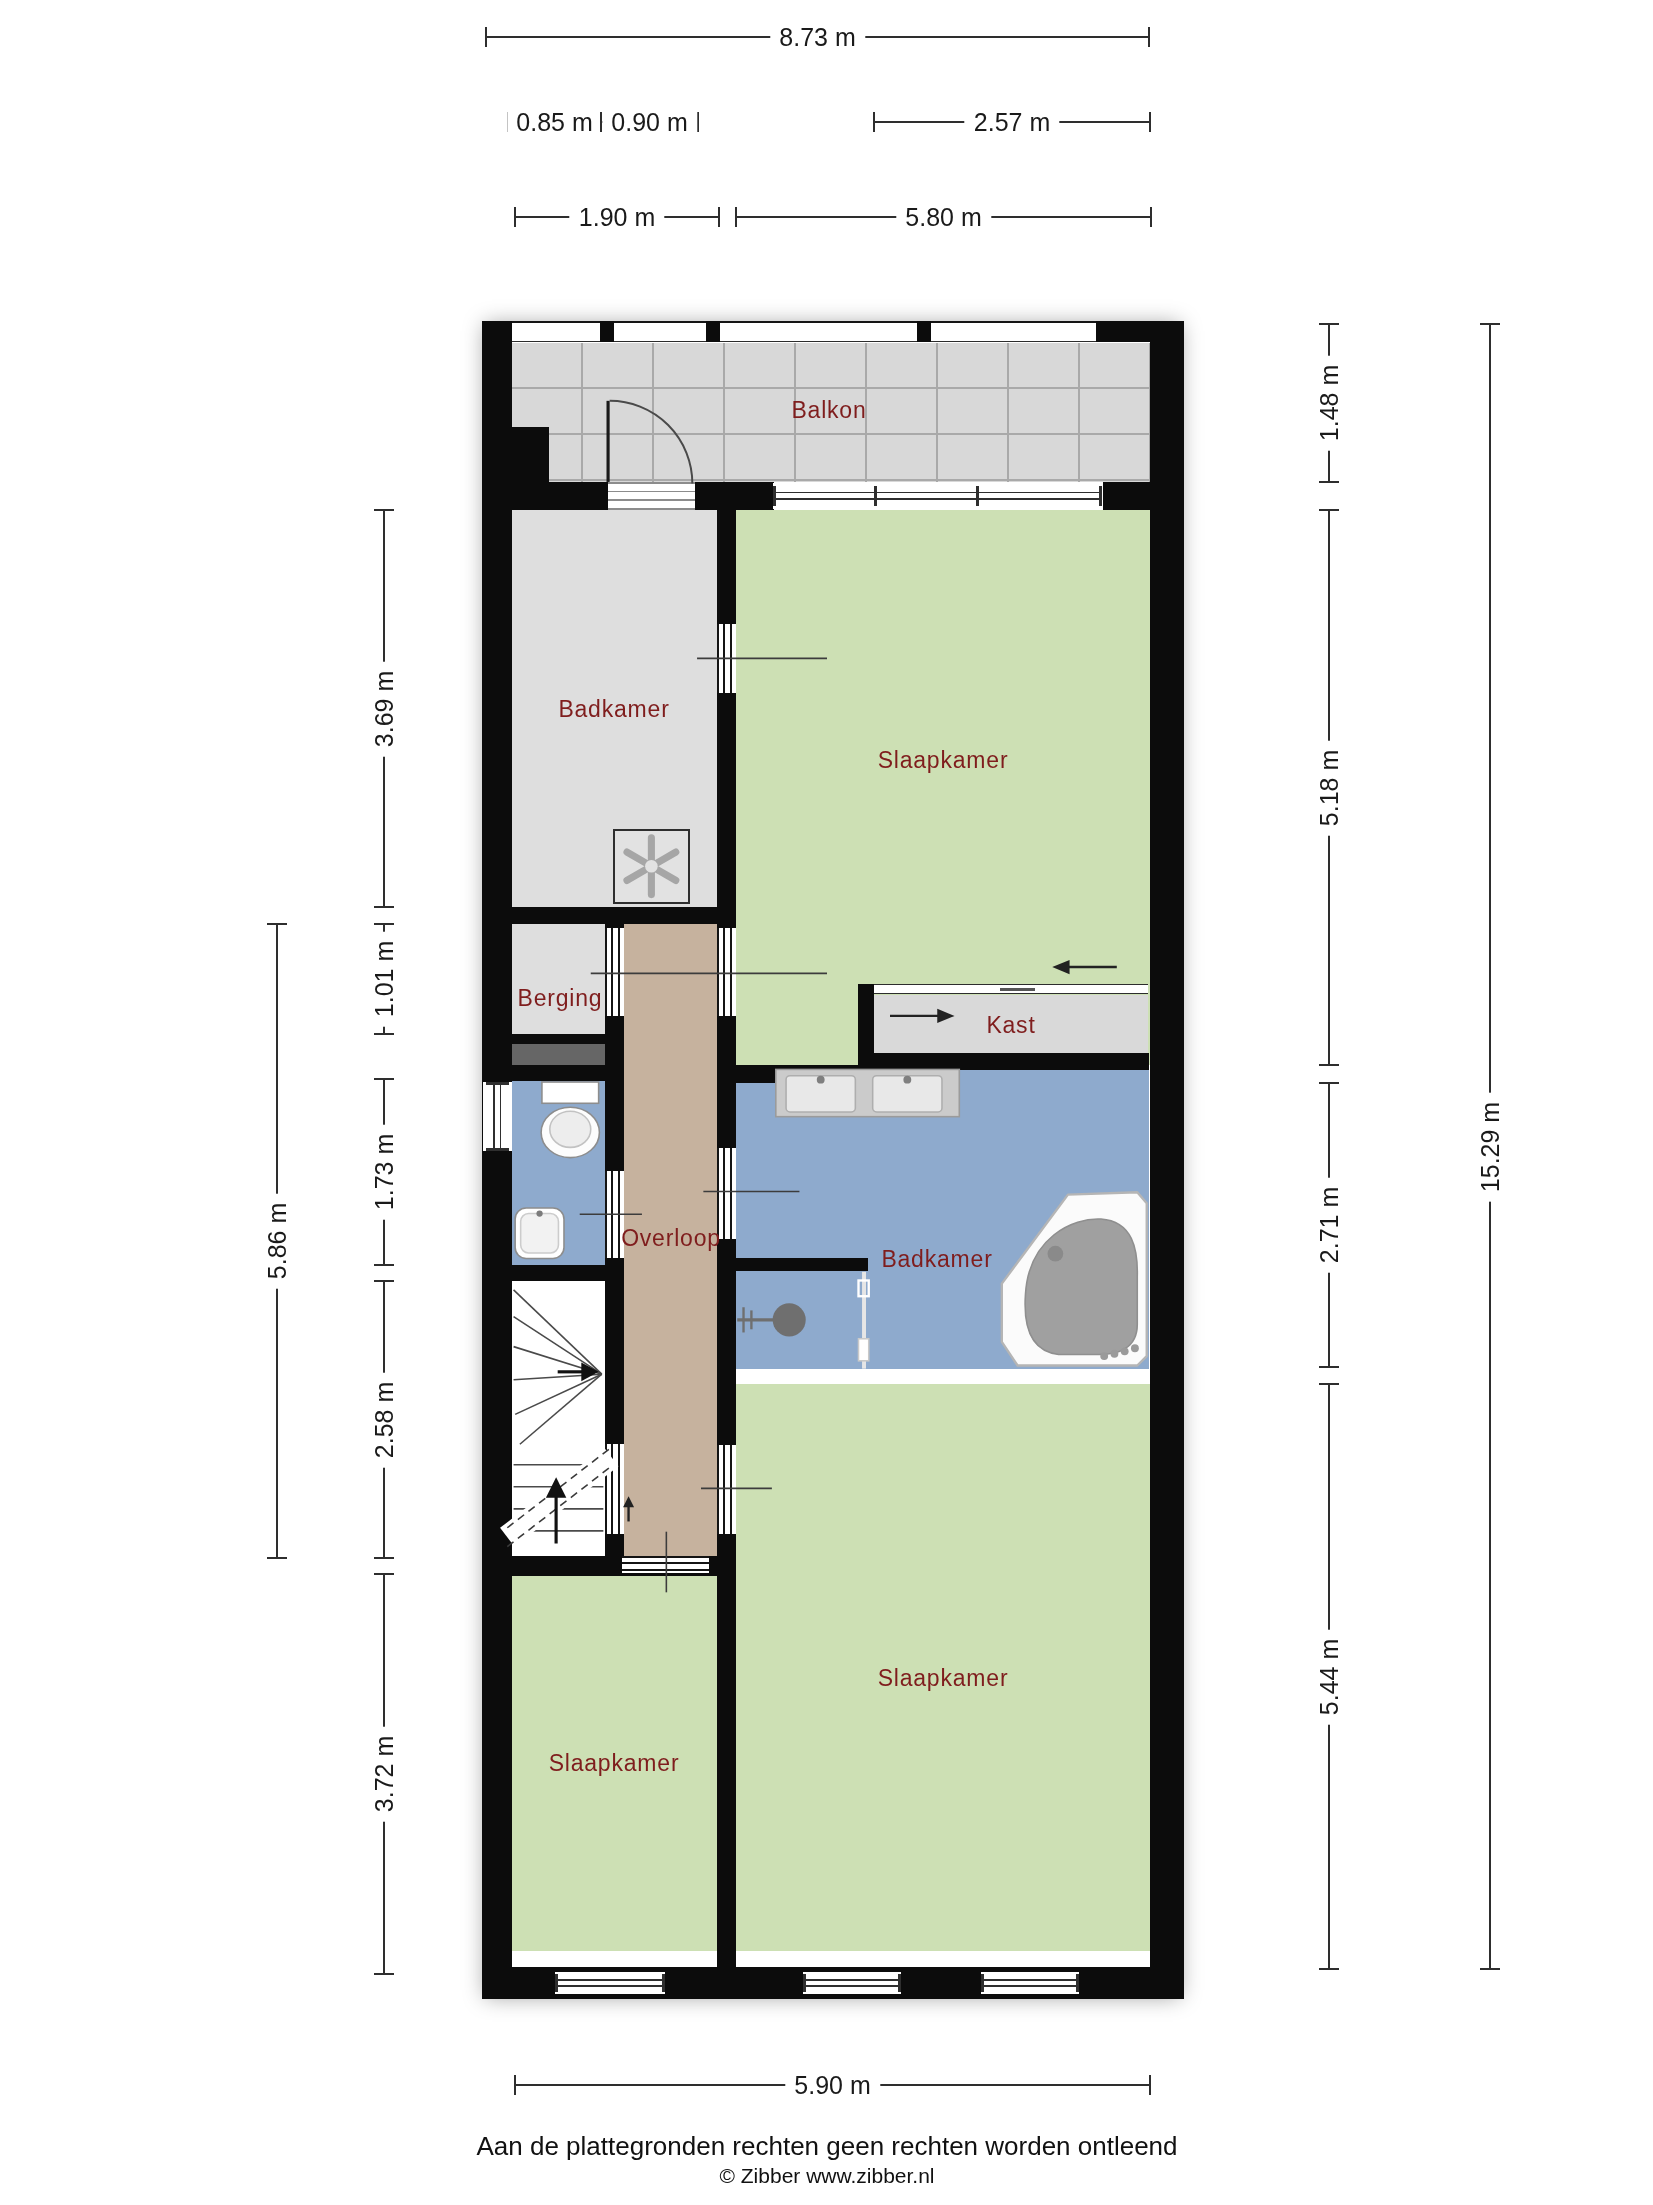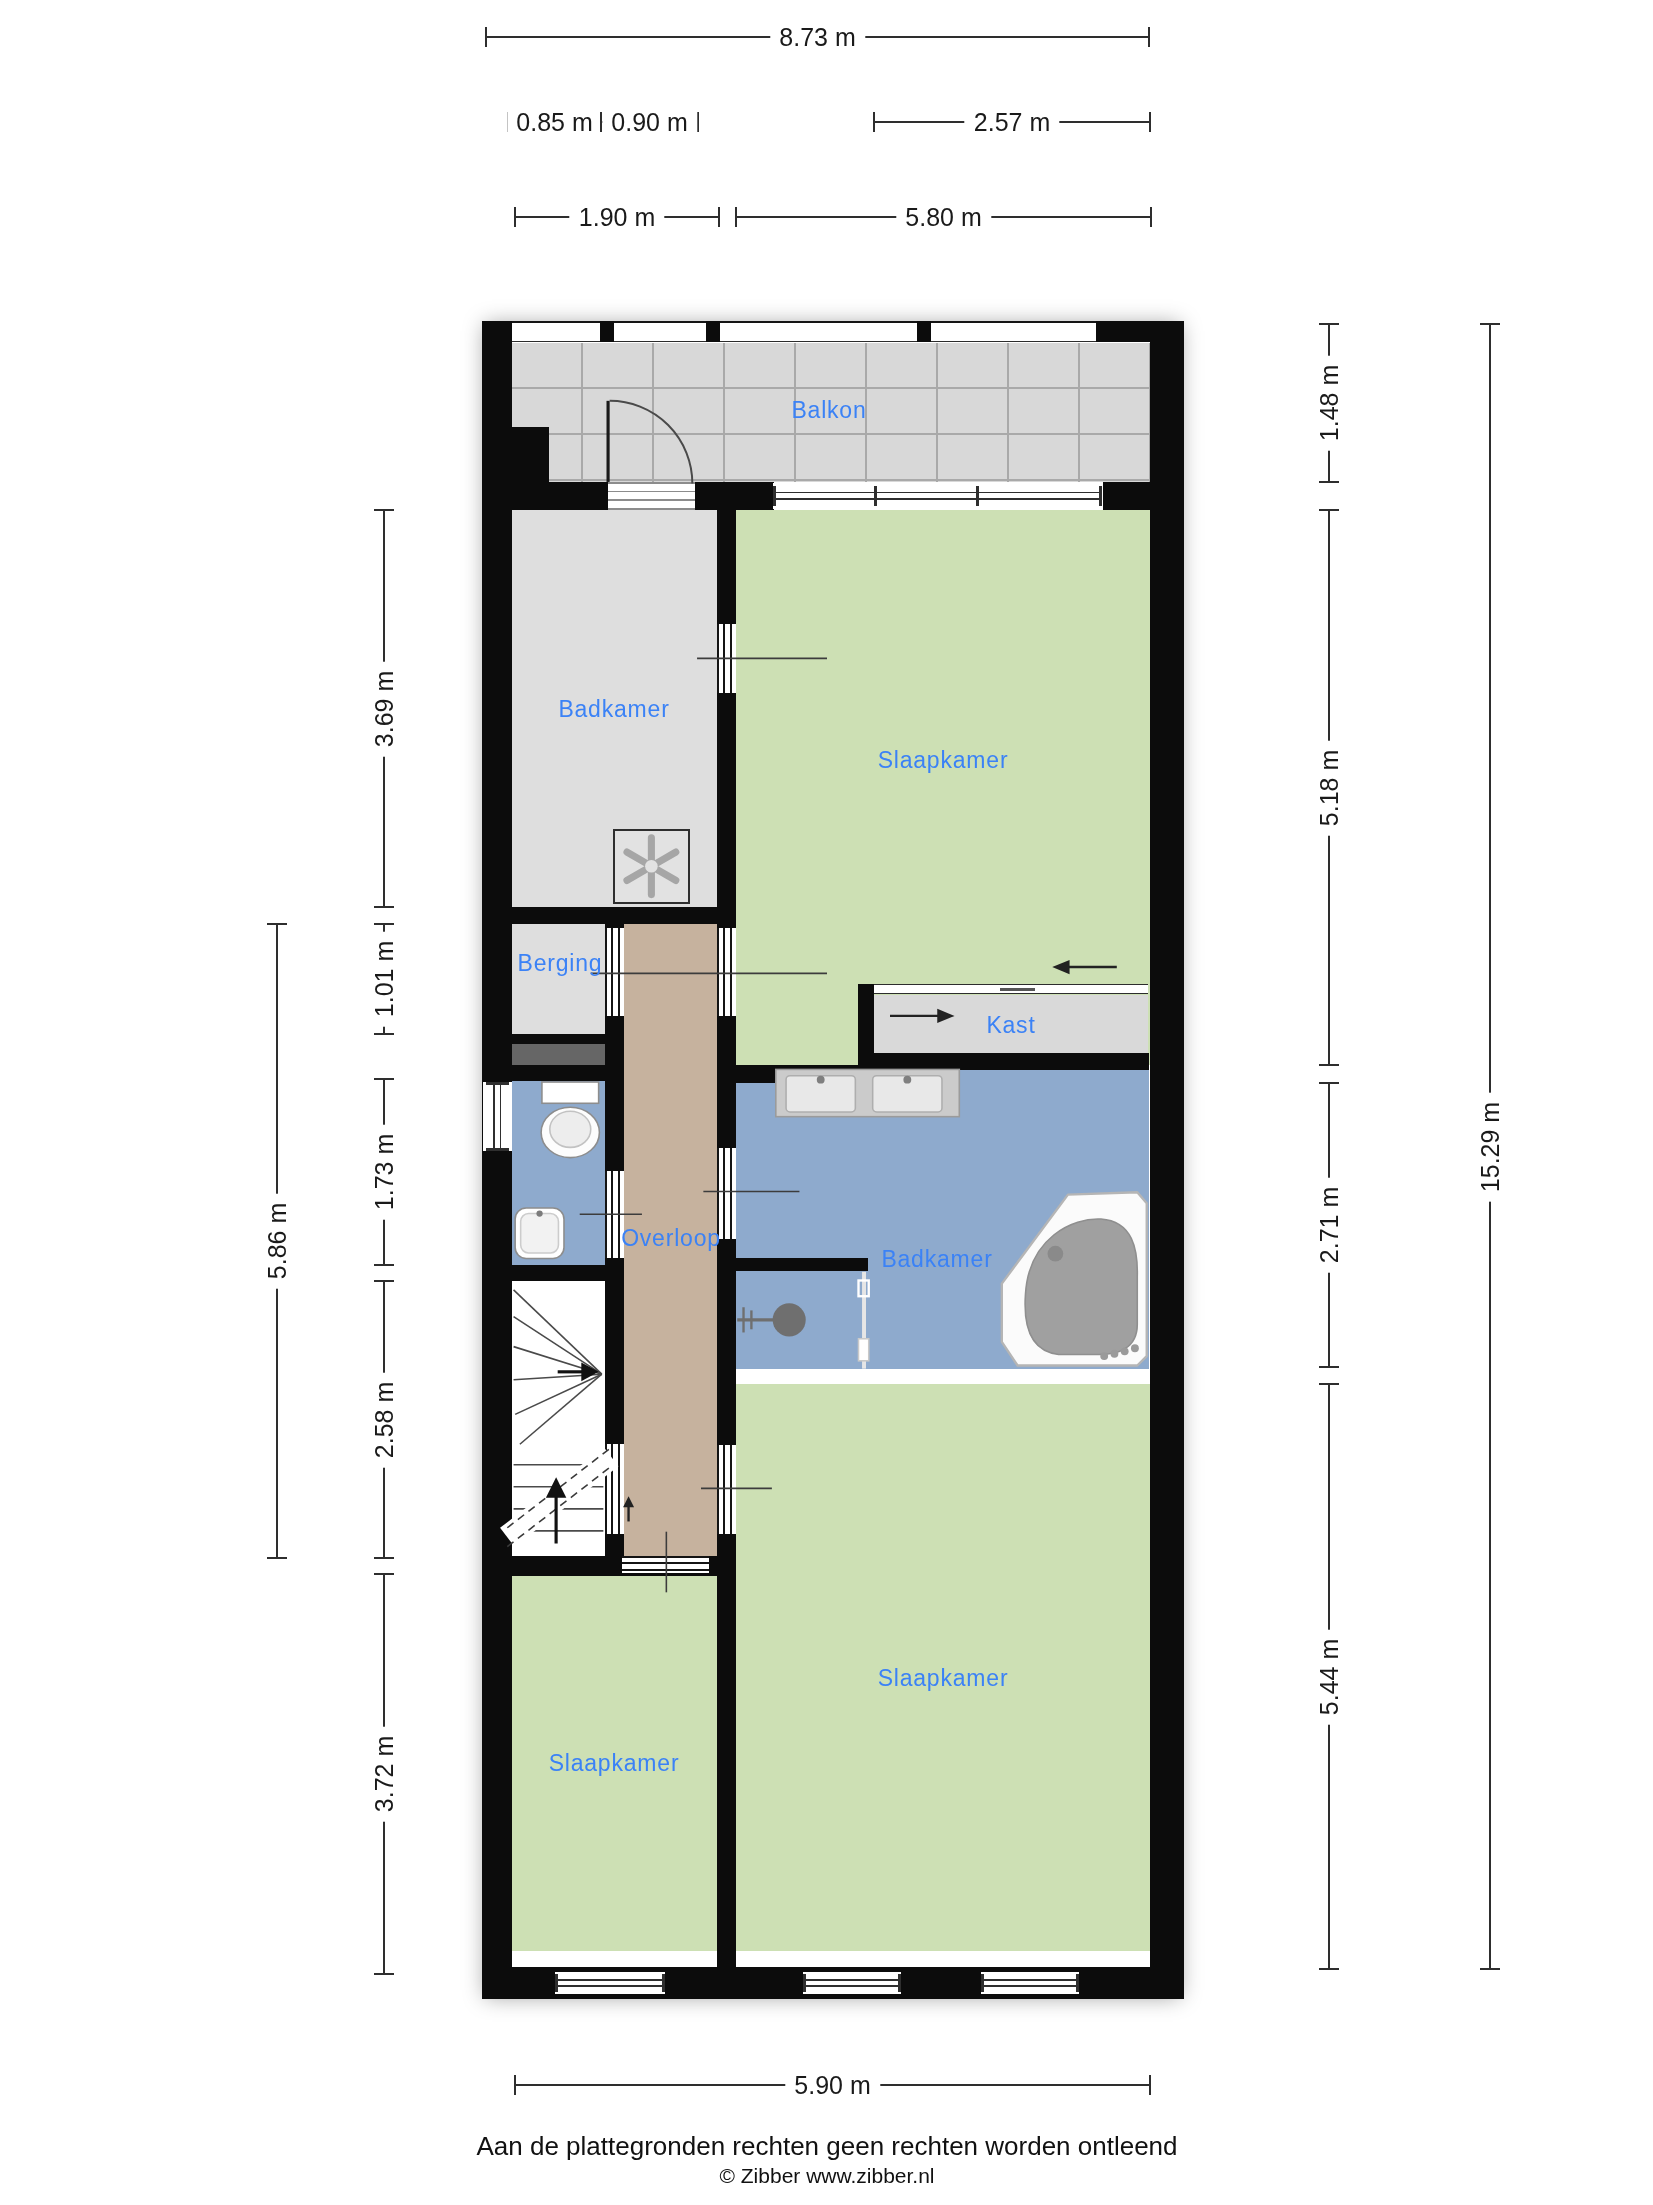--- a/index.html
+++ b/index.html
@@ -6,21 +6,21 @@
   body{
     width:1654px;height:2205px;position:relative;background:#ffffff;
     font-family:"Liberation Sans","DejaVu Sans",sans-serif;color:#161616;
     overflow:hidden;
   }
   .wall{position:absolute;background:#0c0c0c;}
   .room{position:absolute;}
   .shadowbox{position:absolute;box-shadow:0 0 20.5px rgba(0,0,0,.38);}
   .rlabel{
     position:absolute;transform:translate(-50%,-50%);
-    font-size:23px;letter-spacing:0.8px;color:#3b82f6;white-space:nowrap;
+    font-size:23px;letter-spacing:0.8px;color:#7f1d1d;white-space:nowrap;
   }
   
   .dimh{position:absolute;height:0;}
   .dimh .ln{position:absolute;left:0;right:0;top:-0.8px;height:1.6px;background:#2e2e2e;}
   .dimh .tk{position:absolute;top:-10.2px;width:1.6px;height:20.5px;background:#2e2e2e;}
   .dimh .tkl{left:-0.8px;} .dimh .tkr{right:-0.8px;}
   .dimh .lb{
     position:absolute;left:50%;top:0;transform:translate(-50%,-50%);
     background:#fff;padding:0 9.5px;font-size:25px;white-space:nowrap;color:#1a1a1a;
   }
@@ -257,21 +257,21 @@
     <line x1="736" y1="1542" x2="815" y2="1542"></line>
     <line x1="893" y1="1513" x2="1015" y2="1513"></line>
     <line x1="890" y1="1890" x2="980" y2="1890"></line>
     <line x1="846" y1="1945" x2="846" y2="2022"></line>
   </g>
 </svg>
 
 <div class="rlabel" style="left:829px;top:410px;">Balkon</div>
 <div class="rlabel" style="left:614px;top:709px;">Badkamer</div>
 <div class="rlabel" style="left:943px;top:760px;">Slaapkamer</div>
-<div class="rlabel" style="left:560px;top:963px;">Berging</div>
+<div class="rlabel" style="left:560px;top:998px;">Berging</div>
 <div class="rlabel" style="left:1011px;top:1025px;">Kast</div>
 <div class="rlabel" style="left:671px;top:1238px;">Overloop</div>
 <div class="rlabel" style="left:937px;top:1223px;margin-top:36px;">Badkamer</div>
 <div class="rlabel" style="left:943px;top:1678px;">Slaapkamer</div>
 <div class="rlabel" style="left:614px;top:1763px;">Slaapkamer</div>
 
 <div class="dimh" style="left:486px;top:37px;width:663px;">
   <div class="ln"></div>
   <div class="tk tkl"></div>
   <div class="tk tkr"></div>

